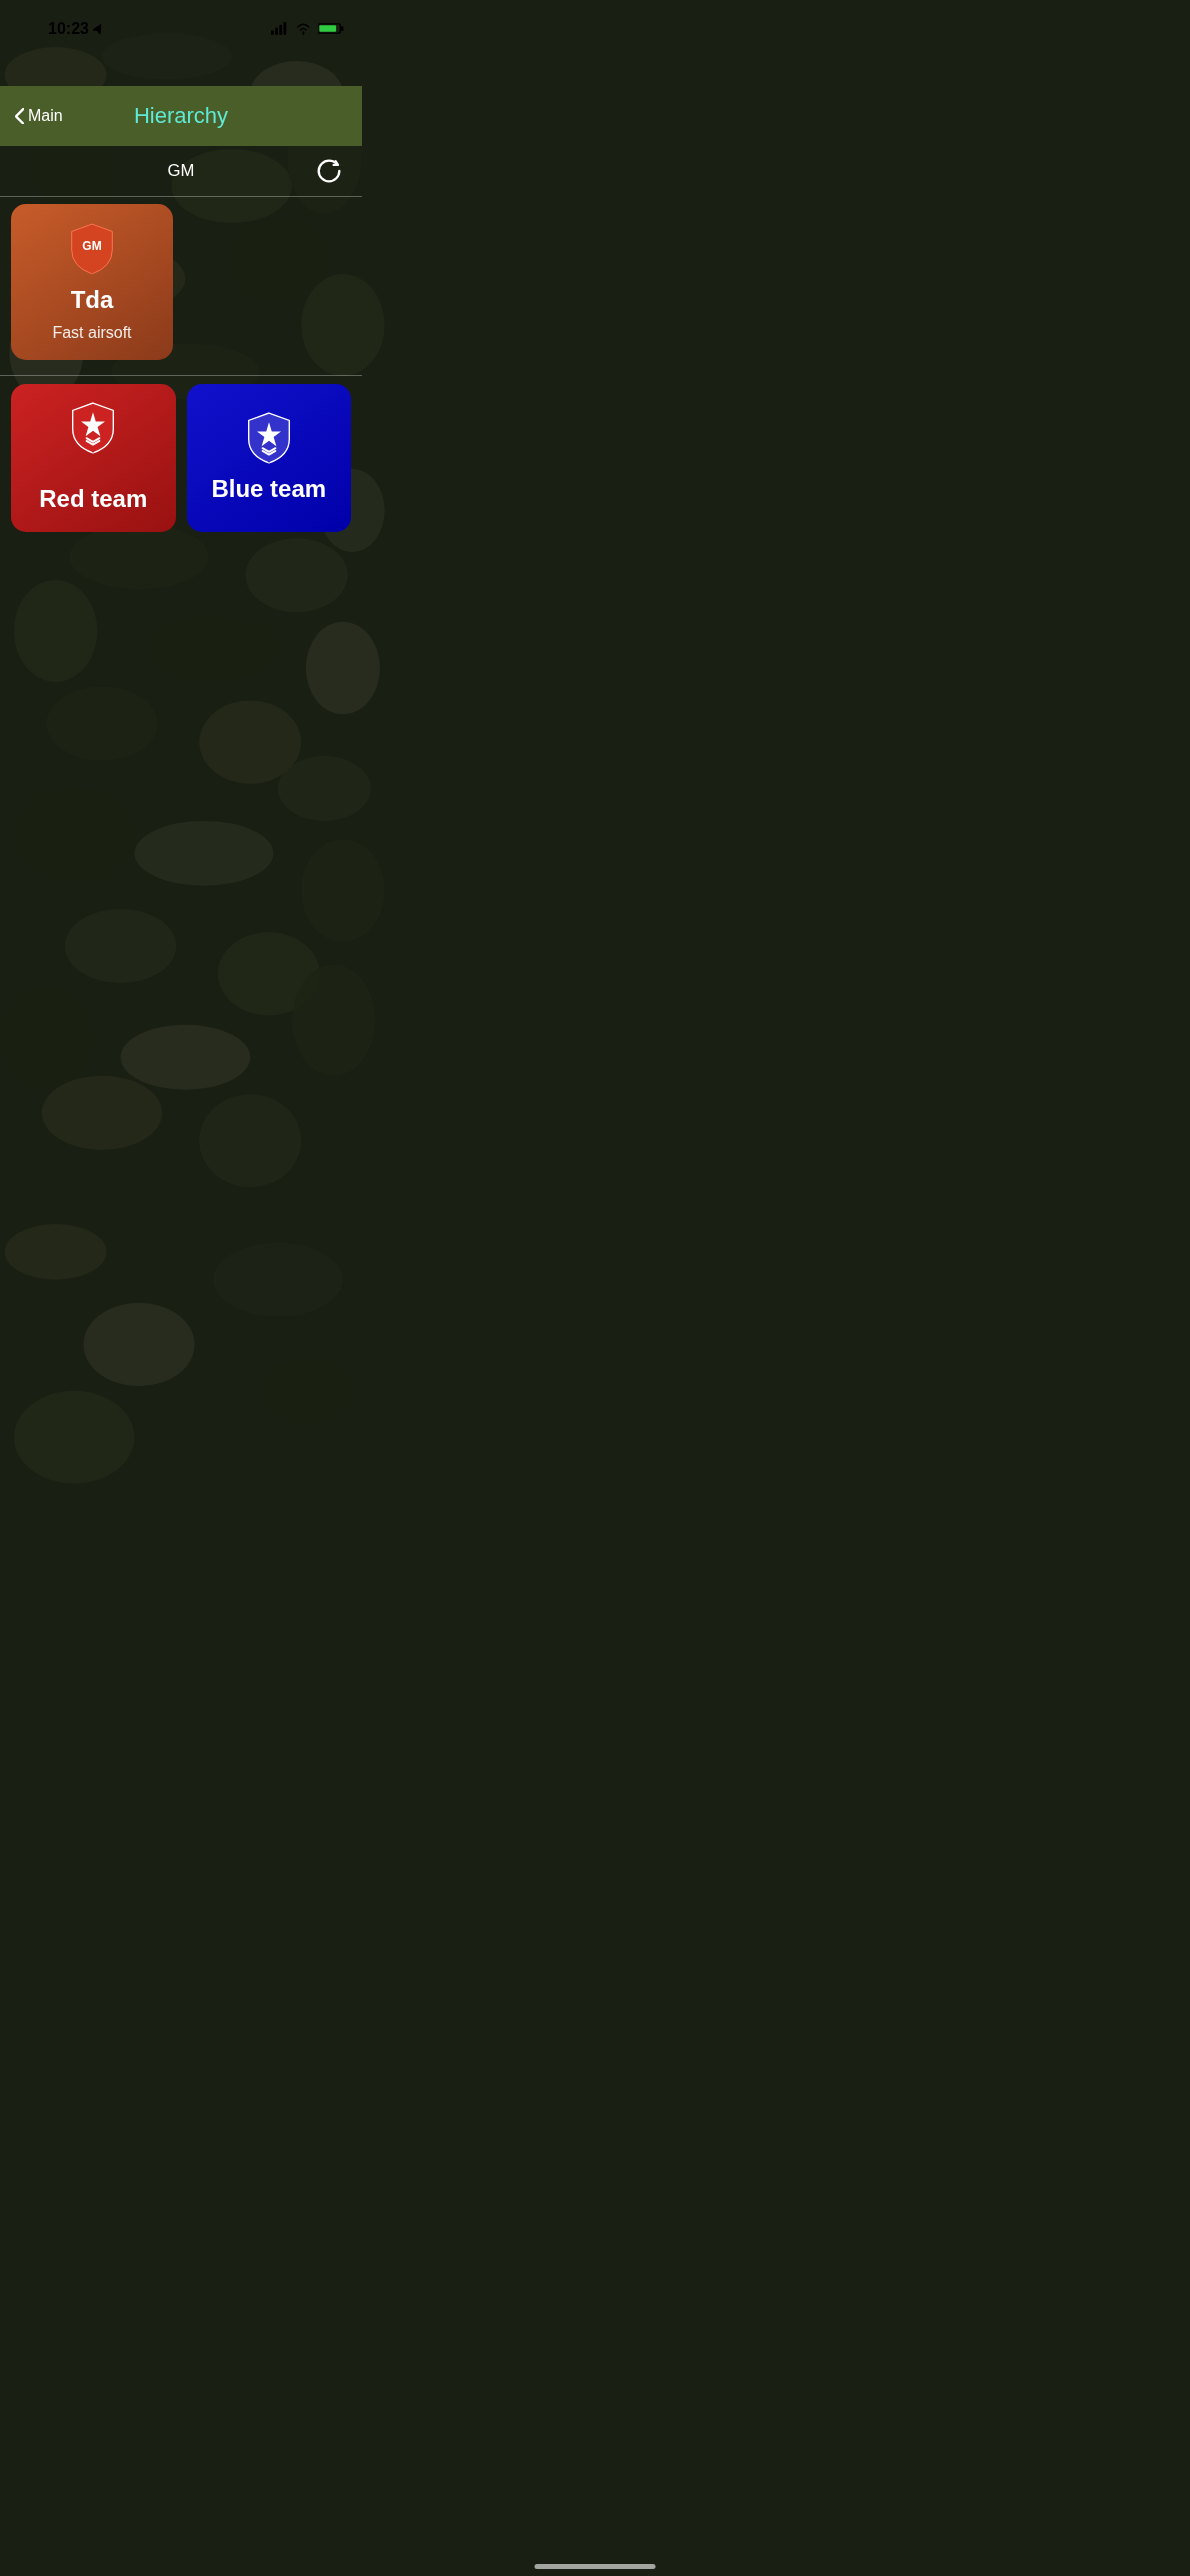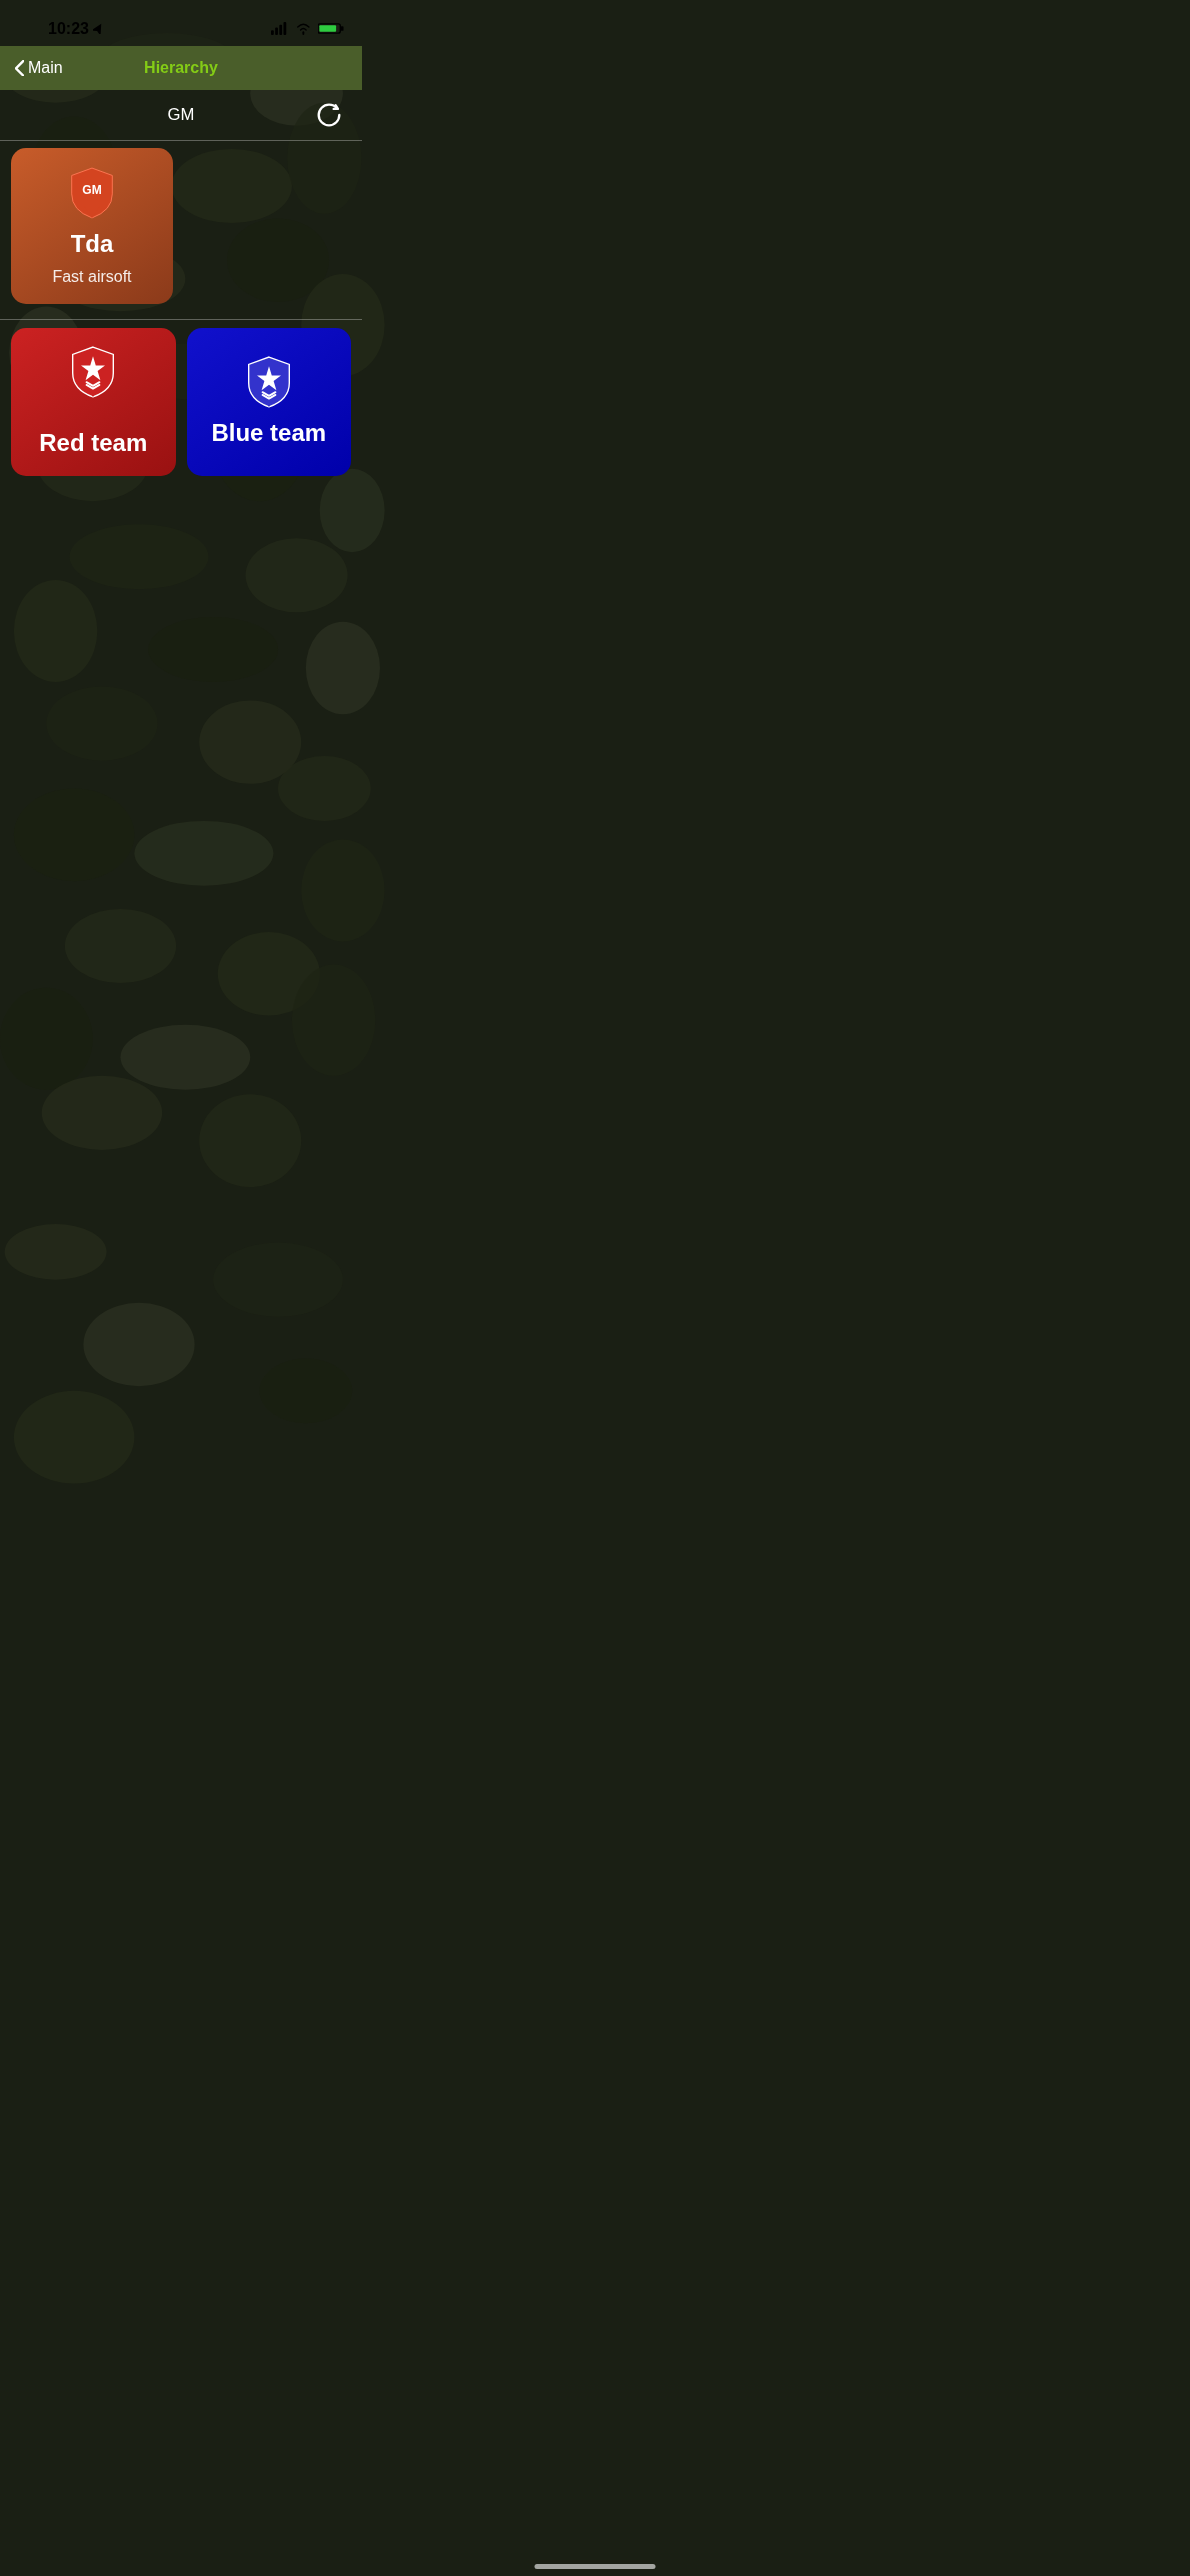--- a/index.html
+++ b/index.html
@@ -37,43 +37,44 @@
 
     .status-icons {
       display: flex;
       align-items: center;
       gap: 5.6px;
     }
 
     
     .nav-bar {
       background: #4a5e2a;
-      height: 44px;
+      height: 60px;
       display: flex;
       align-items: center;
       justify-content: center;
       position: relative;
       padding: 0 18.5px;
+      margin-top: 40px;
     }
 
     .nav-back {
       position: absolute;
       left: 15px;
       display: flex;
       align-items: center;
       gap: 3.7px;
       color: white;
       font-size: 16px;
       cursor: pointer;
     }
 
     .nav-title {
-      color: #84cc16;
-      font-size: 16px;
-      font-weight: 700;
+      color: #5eead4;
+      font-size: 22px;
+      font-weight: 400;
     }
 
     .content {
       position: relative;
       z-index: 1;
     }
 
     
     .gm-row {
       display: flex;

